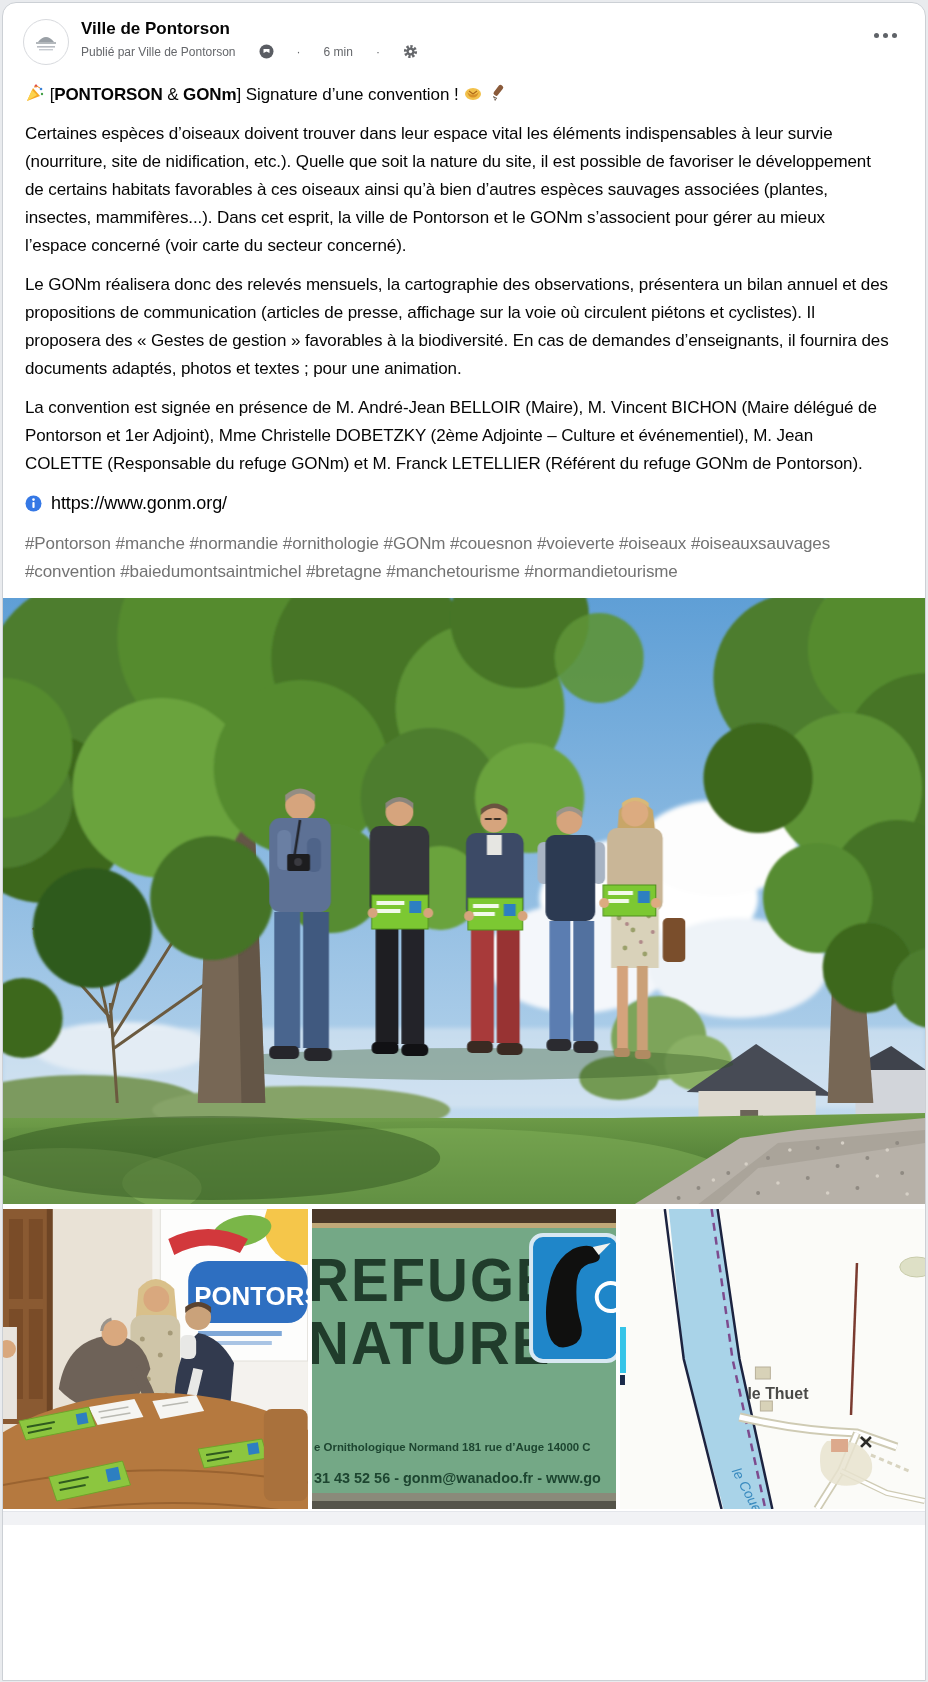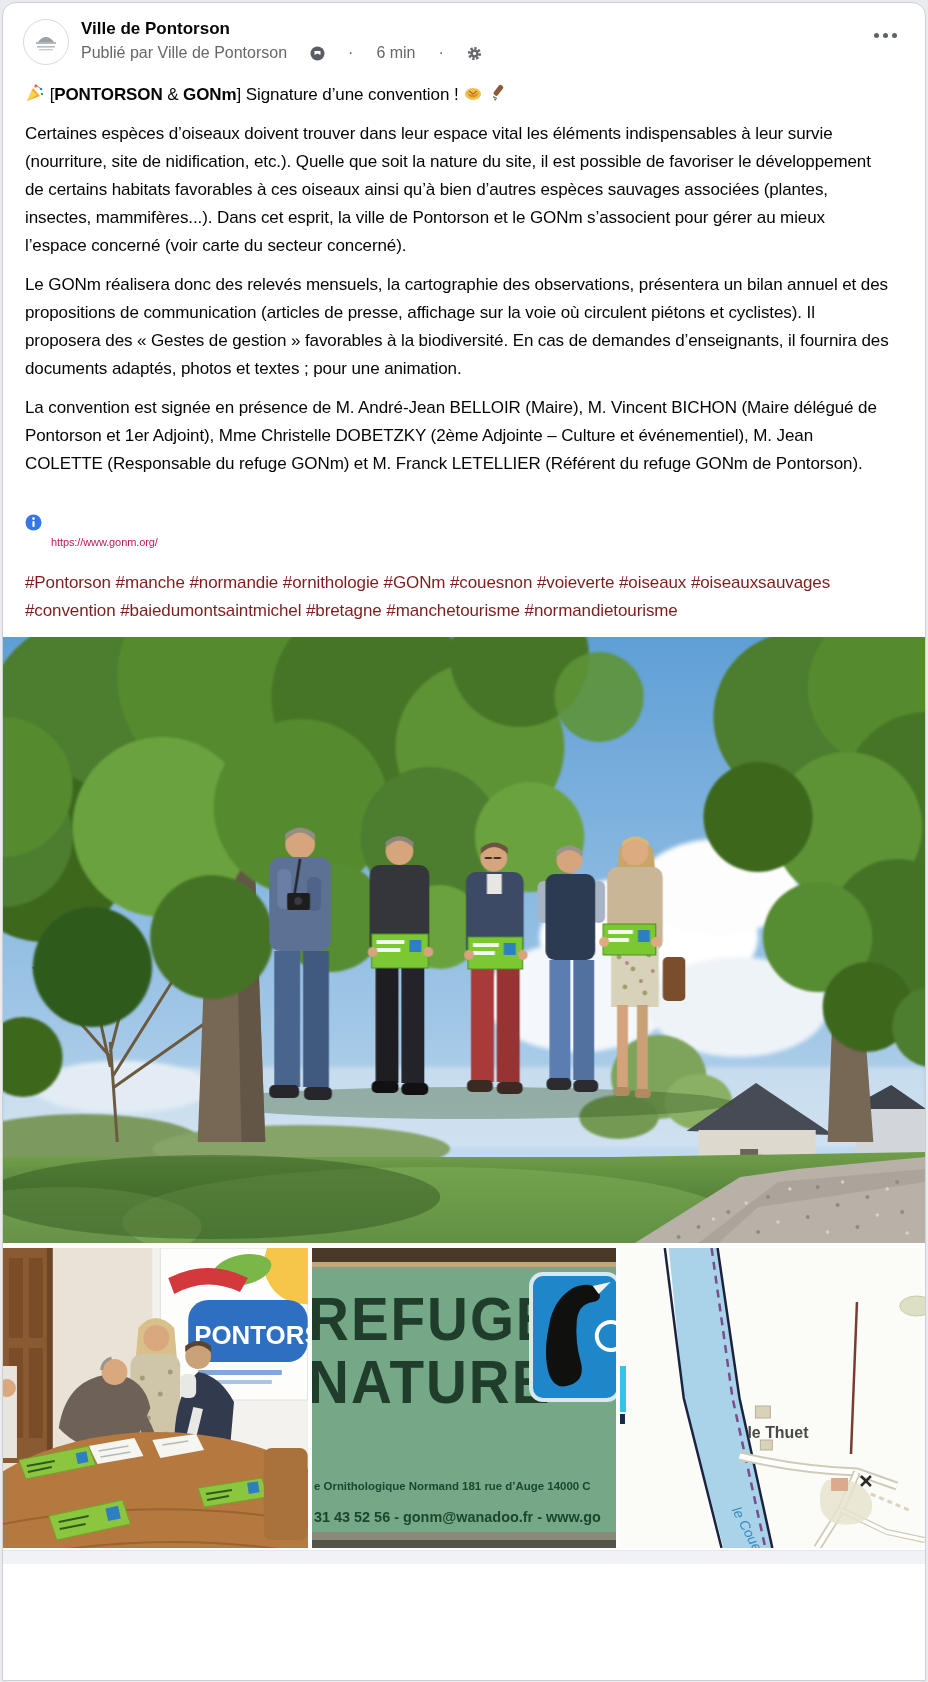--- a/index.html
+++ b/index.html
@@ -6,33 +6,33 @@
   html,body { width:928px; height:1682px; overflow:hidden; background:#e9ebee;
     font-family:"Liberation Sans", sans-serif; }
   .card { position:relative; margin:2px auto 0; width:924px; height:1679px;
     background:#fff; border:1px solid #ccd0d5; border-radius:14px 14px 0 0; overflow:hidden; }
   
   .header { display:flex; align-items:flex-start; padding:16px 16px 0 20px; }
   .avatar { width:46px; height:46px; border-radius:50%; border:1px solid #d8dade; background:#fff;
     display:flex; align-items:center; justify-content:center; flex:0 0 auto; cursor:pointer; }
   .h-text { margin-left:12px; flex:1 1 auto; }
   .page-name { font-size:17px; font-weight:bold; color:#050505; cursor:pointer; }
-  .meta { margin-top:5px; font-size:16px; color:#65676b; display:flex; align-items:center; gap:23px; }
+  .meta { margin-top:5px; font-size:12px; color:#65676b; display:flex; align-items:center; gap:23px; }
   .more { display:flex; gap:4px; padding:14px 12px 0 0; cursor:pointer; }
   .more i { width:5px; height:5px; border-radius:50%; background:#5f6368; display:block; }
   
   .post-body { padding:16px 22px 0 22px; font-size:17px; line-height:28px; color:#050505;
     letter-spacing:-0.1px; }
   .post-body p { margin:0 12px 11px 0; }
   .bold { font-weight:bold; }
   .emoji { display:inline-block; width:20px; height:20px; vertical-align:-3px; }
   .link-row { display:flex; align-items:center; gap:9px; margin:4px 0 13px 0; }
-  .link-row a { color:#be185d; text-decoration:none; font-size:11px;margin-top:39px; }
+  .link-row a { color:#000000; text-decoration:none; font-size:18px; }
   .hashtags { color:#4267b2; margin-bottom:12px; }
-  .hashtags a { color:#7f1d1d; text-decoration:none; }
+  .hashtags a { color:#737373; text-decoration:none; }
   
   .main-photo { display:block; margin-top:7px; width:922px; height:606px; cursor:pointer; }
   .photo-row { display:flex; gap:4px; margin-top:5px; height:300px; }
   .photo-row .cell { flex:1 1 0; overflow:hidden; cursor:pointer; }
   .photo-row svg { display:block; width:100%; height:100%; }
   .bottom-strip { height:14px; background:#f1f2f5; margin-top:2px; border-top:1px solid #e4e6eb; }
   svg { shape-rendering:auto; }
   text { font-family:"Liberation Sans", sans-serif; }
 </style>
 </head>

